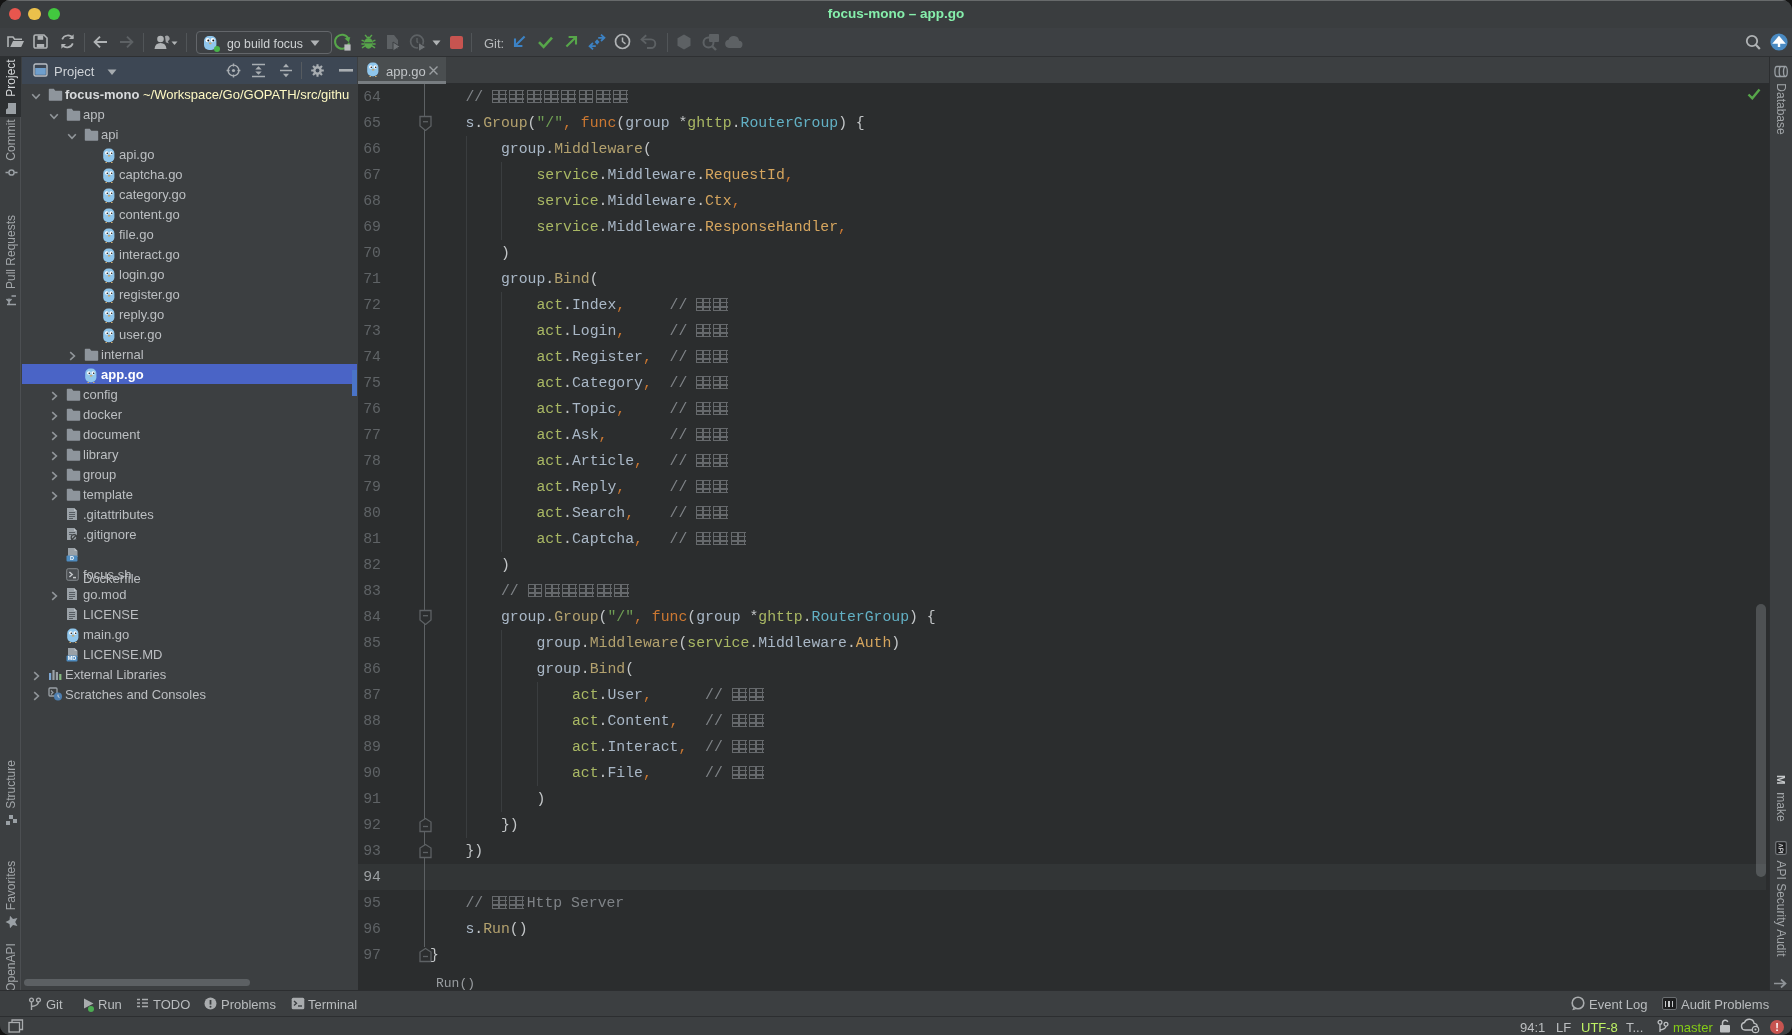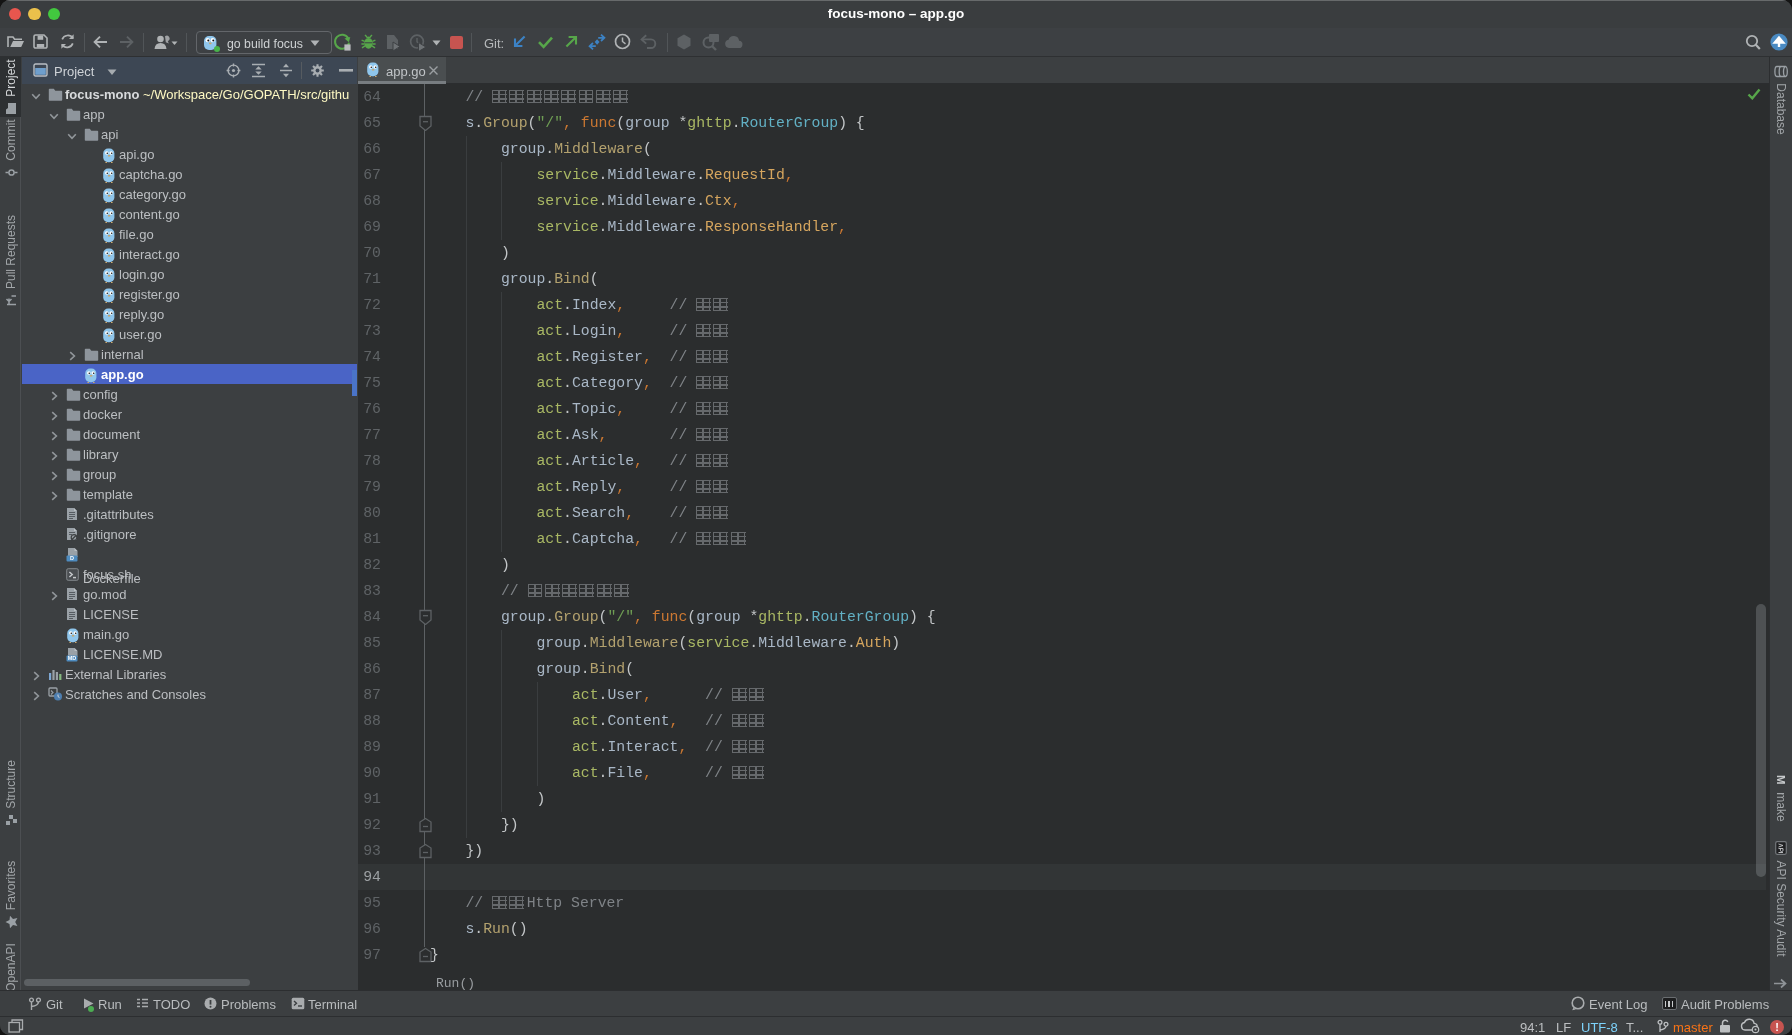--- a/index.html
+++ b/index.html
@@ -29,21 +29,21 @@
 .vl{transform:rotate(-90deg)}
 .vr{transform:rotate(90deg)}
 </style></head>
 <body>
 <div id="root">
     <div class="a" style="left:0;top:0;width:1792px;height:28px;background:#3a3d3f"></div>
     <div class="a" style="left:0;top:0;width:1792px;height:1px;background:#77797b;opacity:.75"></div>
     <div class="a" style="left:8.5px;top:7.5px;width:12.5px;height:12.5px;border-radius:50%;background:#e8564e"></div>
     <div class="a" style="left:28.200000000000003px;top:7.5px;width:12.5px;height:12.5px;border-radius:50%;background:#eac04b"></div>
     <div class="a" style="left:47.9px;top:7.5px;width:12.5px;height:12.5px;border-radius:50%;background:#42c83f"></div>
-    <div class="a" style="left:0;top:6px;width:1792px;text-align:center;font-size:13.5px;font-weight:bold;color:#ffffff">focus-mono – app.go</div>
+    <div class="a" style="left:0;top:6px;width:1792px;text-align:center;font-size:13.5px;font-weight:bold;color:#86efac">focus-mono – app.go</div>
     <div class="a" style="left:0;top:28px;width:1792px;height:29px;background:#3d4043;border-bottom:1px solid #2e3032"></div>
     <svg class="a" style="left:7px;top:34px" width="18" height="16" viewBox="0 0 18 16">
       <path d="M1 13 V3 h5 l1.6 2.2 H15" fill="none" stroke="#b0b3b5" stroke-width="1.6"></path>
       <path d="M3.2 13 L6 7 h11 l-2.8 6 Z" fill="#b0b3b5"></path>
     </svg>
     <svg class="a" style="left:33px;top:34px" width="15" height="15" viewBox="0 0 15 15">
       <path d="M1 2.5 a1.5 1.5 0 0 1 1.5 -1.5 H11 L14 4 V12.5 a1.5 1.5 0 0 1 -1.5 1.5 H2.5 A1.5 1.5 0 0 1 1 12.5 Z" fill="none" stroke="#b0b3b5" stroke-width="1.6"></path>
       <rect x="4.6" y="1.6" width="5.6" height="4.2" fill="#b0b3b5"></rect>
       <rect x="3.8" y="10" width="7.4" height="3.6" fill="#b0b3b5"></rect>
     </svg>
@@ -623,28 +623,28 @@
     <div class="a" style="left:1662px;top:997px;width:15px;height:13px;border:1px solid #6a6e71;border-radius:2px;background:#1d1e1f"></div>
     <div class="a" style="left:1664.5px;top:1000.5px;width:10px;height:6px;background:repeating-linear-gradient(90deg,#c8cbcd 0 1.2px,transparent 1.2px 3.4px)"></div>
     <div class="a t" style="left:1681px;top:997px">Audit Problems</div>
     <div class="a" style="left:0;top:1017px;width:1792px;height:18px;background:#3c3f41"></div>
     <svg class="a" style="left:8px;top:1019px" width="16" height="14" viewBox="0 0 16 14">
       <rect x="1" y="3.5" width="10.5" height="9.5" fill="none" stroke="#a9acae" stroke-width="1.3"></rect>
       <path d="M4 3.5 V1 h10.5 v9.5 h-2.5" fill="none" stroke="#a9acae" stroke-width="1.3"></path>
     </svg>
     <div class="a t" style="left:1520px;top:1020px;color:#bcbfc1">94:1</div>
     <div class="a t" style="left:1556px;top:1020px;color:#bcbfc1">LF</div>
-    <div class="a t" style="left:1581px;top:1020px;color:#7dd3fc">UTF-8</div>
+    <div class="a t" style="left:1581px;top:1020px;color:#bef264">UTF-8</div>
     <div class="a t" style="left:1626px;top:1020px;color:#bcbfc1">T...</div>
     <svg class="a" style="left:1656px;top:1019px" width="13" height="14" viewBox="0 0 13 14">
       <circle cx="4" cy="3.2" r="1.9" fill="none" stroke="#bcbfc1" stroke-width="1.3"></circle>
       <circle cx="10" cy="5.2" r="1.9" fill="none" stroke="#bcbfc1" stroke-width="1.3"></circle>
       <path d="M4 5.1 V13 M10 7.1 q0 3 -6 4" fill="none" stroke="#bcbfc1" stroke-width="1.3"></path>
     </svg>
-    <div class="a t" style="left:1673px;top:1020px;color:#f97316">master</div>
+    <div class="a t" style="left:1673px;top:1020px;color:#84cc16">master</div>
     <svg class="a" style="left:1718px;top:1019px" width="14" height="14" viewBox="0 0 14 14">
       <rect x="2" y="6" width="10" height="7.5" rx="1" fill="#bcbfc1"></rect>
       <path d="M4.5 6 V4 a2.8 2.8 0 0 1 5.3 -1.2" fill="none" stroke="#bcbfc1" stroke-width="1.5"></path>
     </svg>
     <svg class="a" style="left:1740px;top:1018px" width="22" height="16" viewBox="0 0 22 16">
       <path d="M5 12 a3.8 3.8 0 0 1 -.5 -7.5 a5 5 0 0 1 9.6 .9 a3.3 3.3 0 0 1 -.5 6.6 Z" fill="none" stroke="#bcbfc1" stroke-width="1.4"></path>
       <circle cx="15.5" cy="11.5" r="3.2" fill="#3c3f41" stroke="#bcbfc1" stroke-width="1.2"></circle>
       <circle cx="15.5" cy="11.5" r="1" fill="#bcbfc1"></circle>
     </svg>
     <div class="a" style="left:1770px;top:1019.5px;width:14px;height:14px;border-radius:50%;background:#c75450"></div>

